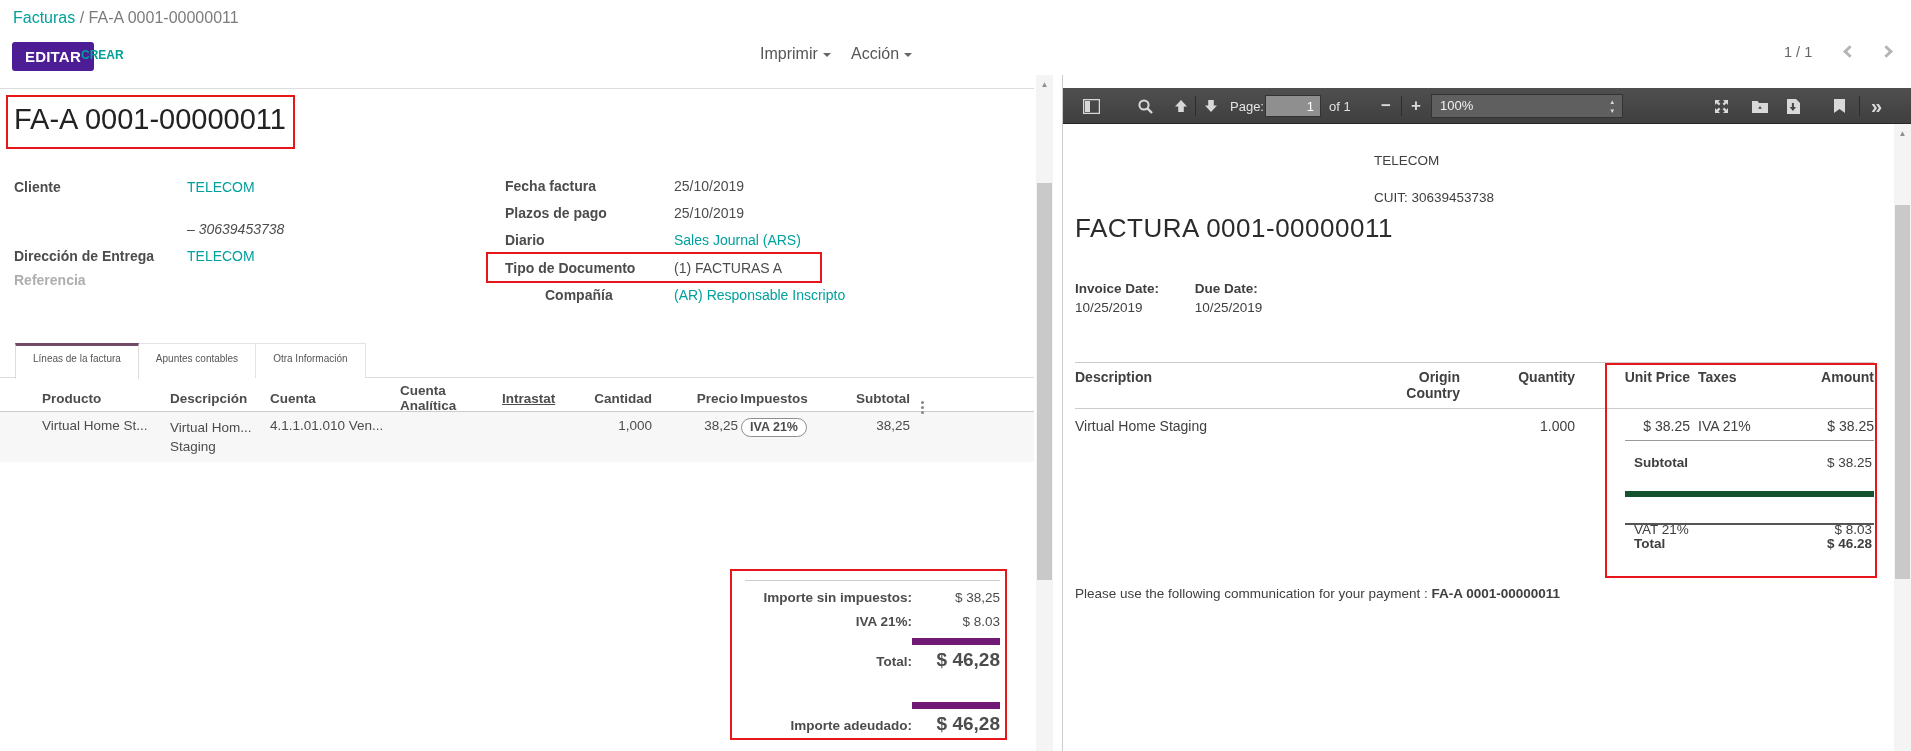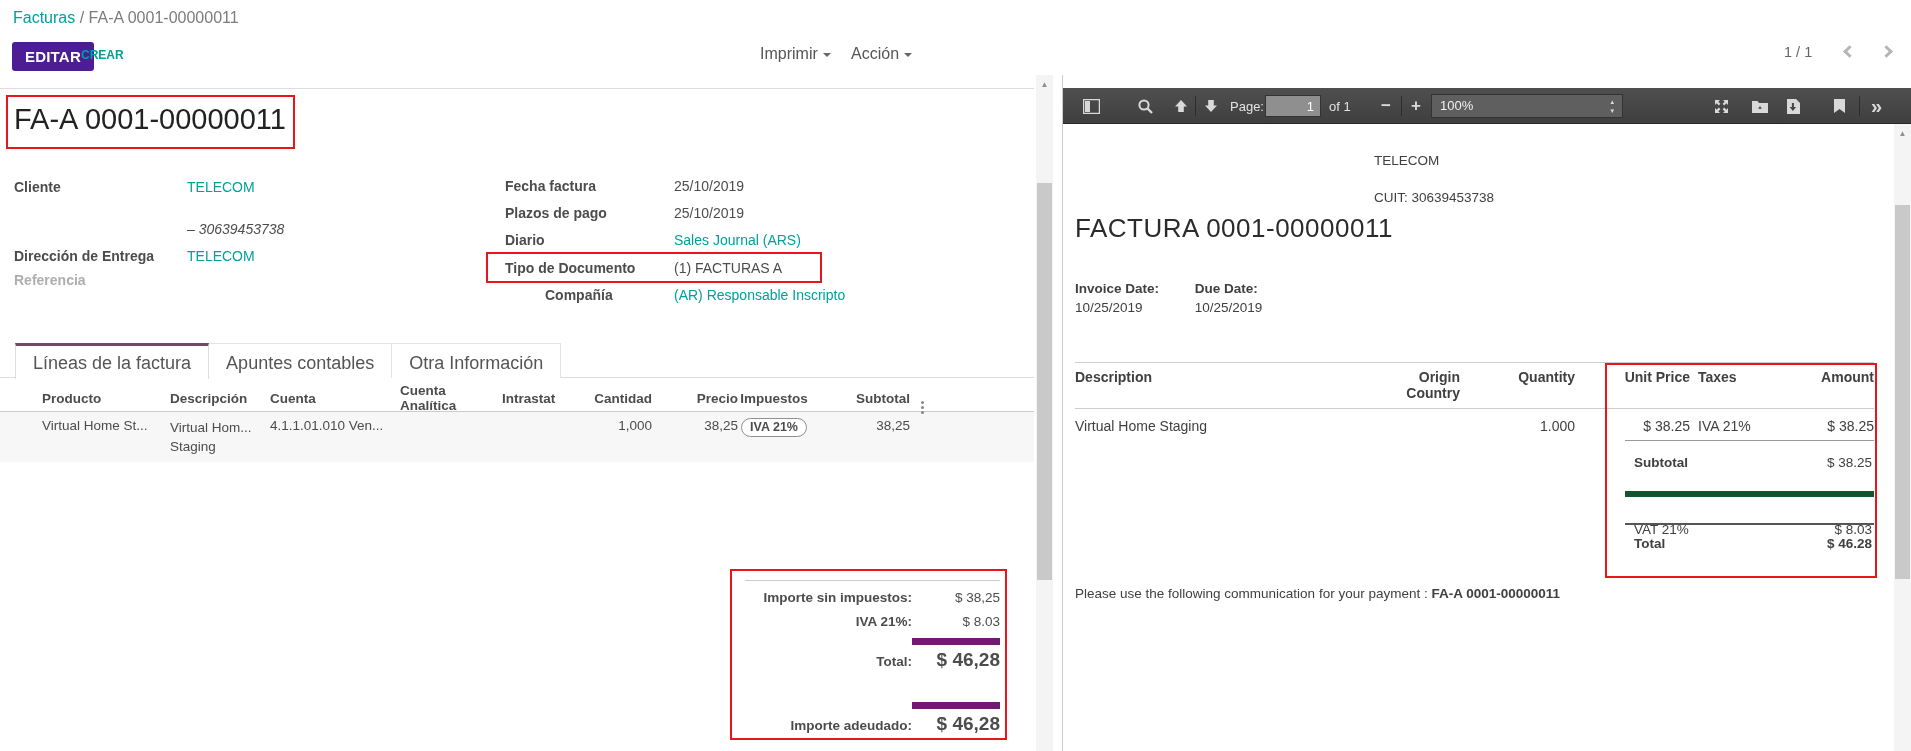--- a/index.html
+++ b/index.html
@@ -29,34 +29,34 @@
 
   
   .sheet-title { left:14px; top:103px; font-size:29px; color:#222; }
   .flabel { font-size:14px; font-weight:bold; color:#4c4c4c; }
   .fval   { font-size:14px; color:#4c4c4c; }
   .link   { color:#00a09d; cursor:pointer; }
   .muted  { color:#aeaeae; }
 
   
   .tabs { left:0; top:343px; width:1034px; height:35px; border-bottom:1px solid #ddd; padding-left:15px; }
-  .tab { display:inline-block; height:35px; padding:9px 17px 0; font-size:18px; color:#555;
+  .tab { display:inline-block; height:35px; padding:9px 17px 0; font-size:10px; color:#555;
          border:1px solid #e3e3e3; border-bottom:none; background:#fff; margin-right:-1px;
          vertical-align:bottom; cursor:pointer; }
   .tab.active { border-top:3px solid #714B67; padding-top:7px; height:36px; margin-bottom:-1px;
                 border-left-color:#ddd; border-right-color:#ddd; position:relative; z-index:2; }
 
   
   .ltable { left:0; top:385px; width:1034px; font-size:13.5px; color:#4c4c4c; }
   .lrow { display:flex; width:100%; }
   .lhead { font-weight:bold; border-bottom:1px solid #ccc; height:27px; align-items:center; }
   .ldata { background:#f7f7f7; height:50px; padding-top:6px; }
   .c1 { width:165px; padding-left:42px; } .c2 { width:100px; padding-left:5px; line-height:19px; }
   .c3 { width:127px; padding-left:5px; } .c4 { width:105px; padding-left:8px; }
-  .c5 { width:63px;  padding-left:5px; } .c6 { width:92px;  text-align:right; }
+  .c5 { width:63px;  padding-left:5px;text-decoration:underline; } .c6 { width:92px;  text-align:right; }
   .c7 { width:86px;  text-align:right; } .c8 { width:72px;  text-align:center; }
   .c9 { width:100px; text-align:right; } .c10 { width:24px; text-align:center; padding-top:2px; }
   .pill { display:inline-block; border:1px solid #8f8f8f; border-radius:11px; padding:1px 8px 2px;
           font-size:12.5px; font-weight:bold; color:#4c4c4c; background:#fff; }
   .vdots { display:inline-block; width:3px; height:3px; border-radius:50%; background:#888;
            box-shadow:0 5px 0 #888, 0 10px 0 #888; margin-top:3px; cursor:pointer; }
 
   
   .totals { left:745px; top:580px; width:255px; border-top:1px solid #ccc; font-size:13.5px; color:#4c4c4c; }
   .t-row { display:flex; justify-content:flex-end; align-items:baseline; padding-top:9px; }

